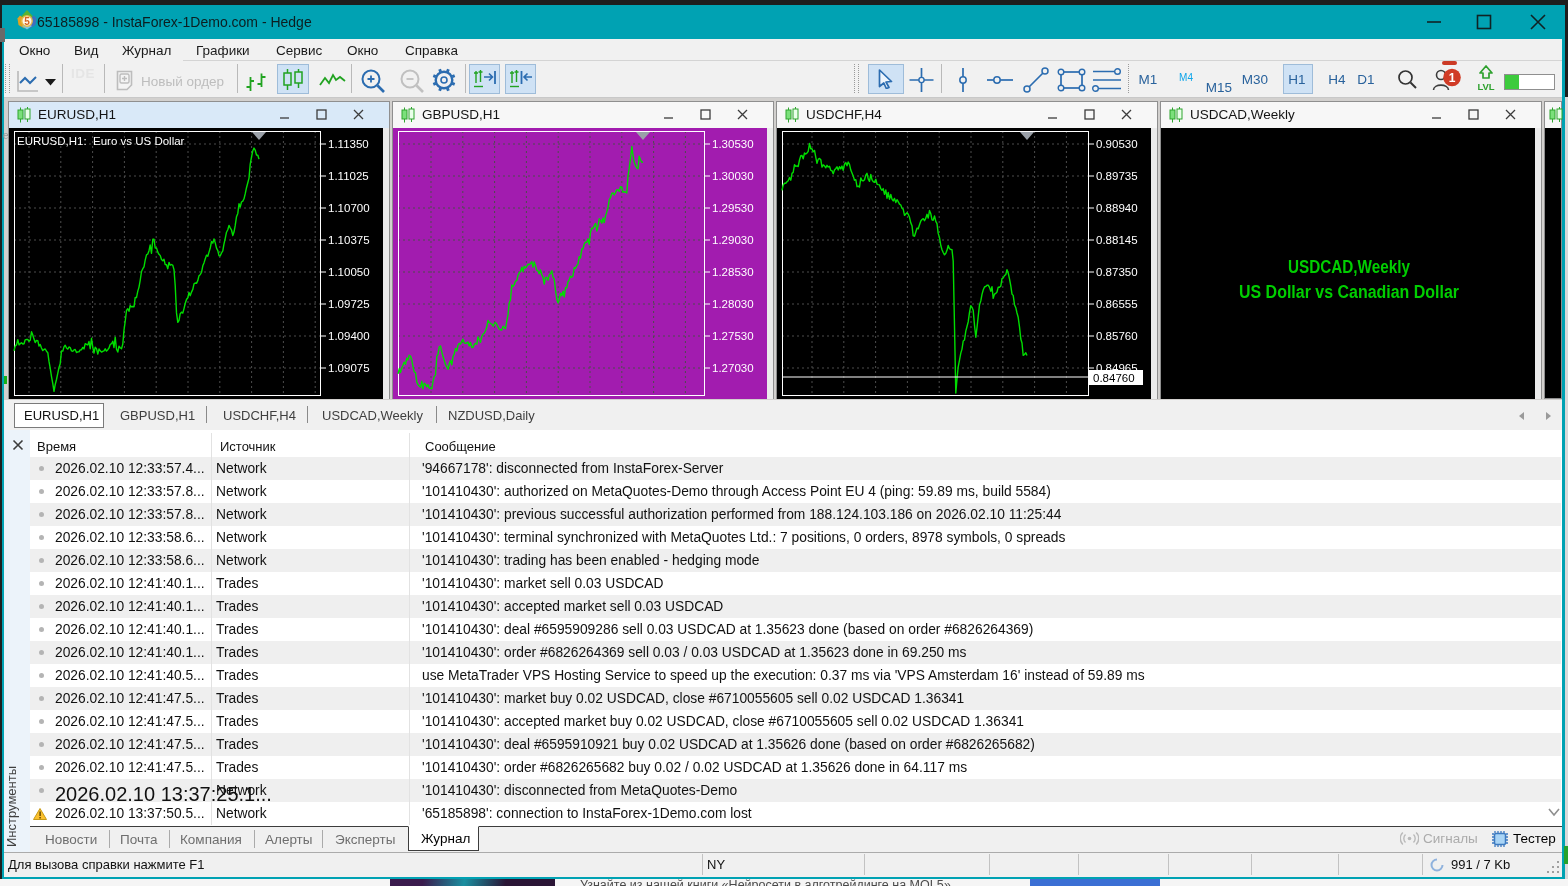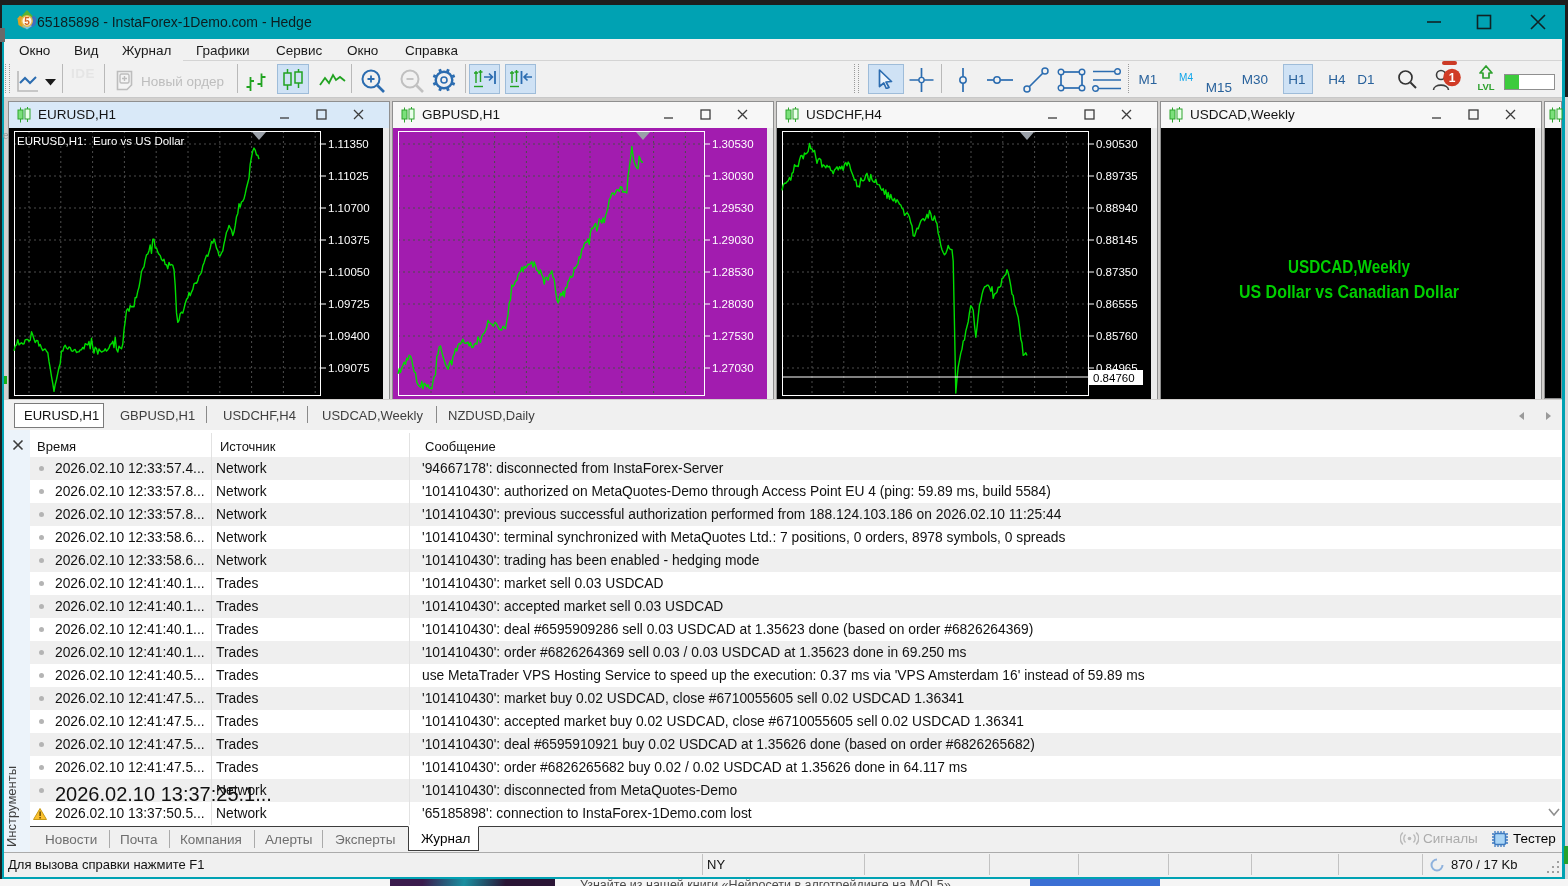--- a/index.html
+++ b/index.html
@@ -482,21 +482,21 @@
     <g stroke="#3d7ac0" stroke-width="1.3">
       <path d="M4 1 V3 M7 1 V3 M10 1 V3 M13 1 V3 M4 15 V17 M7 15 V17 M10 15 V17 M13 15 V17 M1 4 H3 M1 7 H3 M1 10 H3 M1 13 H3 M15 4 H17 M15 7 H17 M15 10 H17 M15 13 H17"></path>
     </g>
     <rect x="3.5" y="3.5" width="11" height="11" rx="1.5" fill="#a9d4f5" stroke="#3d7ac0" stroke-width="1.5"></rect>
   </svg>
 <div style="position:absolute;left:1513px;top:831px;font-size:13.5px;color:#000">Тестер</div>
 
 <div class="abs" style="left:4px;top:852px;width:1558px;height:25px;background:#f0f0f0;border-top:1px solid #ababab;box-sizing:border-box"></div>
 <div style="position:absolute;left:8px;top:857px;font-size:13px;color:#111">Для вызова справки нажмите F1</div>
 <div style="position:absolute;left:707px;top:857px;font-size:13px;color:#111">NY</div>
-<div style="position:absolute;left:1451px;top:857px;font-size:13px;color:#111">870 / 17 Kb</div>
+<div style="position:absolute;left:1451px;top:857px;font-size:13px;color:#111">991 / 7 Kb</div>
 <svg style="position:absolute;left:1430px;top:858px" width="14" height="14" viewBox="0 0 14 14">
     <path d="M12.5 7 A5.5 5.5 0 1 1 7 1.5" fill="none" stroke="#8fb2dd" stroke-width="2"></path>
   </svg>
 <div style="position:absolute;left:702px;top:854px;width:1px;height:21px;background:#c2c2c2"></div>
 <div style="position:absolute;left:864px;top:854px;width:1px;height:21px;background:#c2c2c2"></div>
 <div style="position:absolute;left:989px;top:854px;width:1px;height:21px;background:#c2c2c2"></div>
 <div style="position:absolute;left:1078px;top:854px;width:1px;height:21px;background:#c2c2c2"></div>
 <div style="position:absolute;left:1168px;top:854px;width:1px;height:21px;background:#c2c2c2"></div>
 <div style="position:absolute;left:1251px;top:854px;width:1px;height:21px;background:#c2c2c2"></div>
 <div style="position:absolute;left:1338px;top:854px;width:1px;height:21px;background:#c2c2c2"></div>

